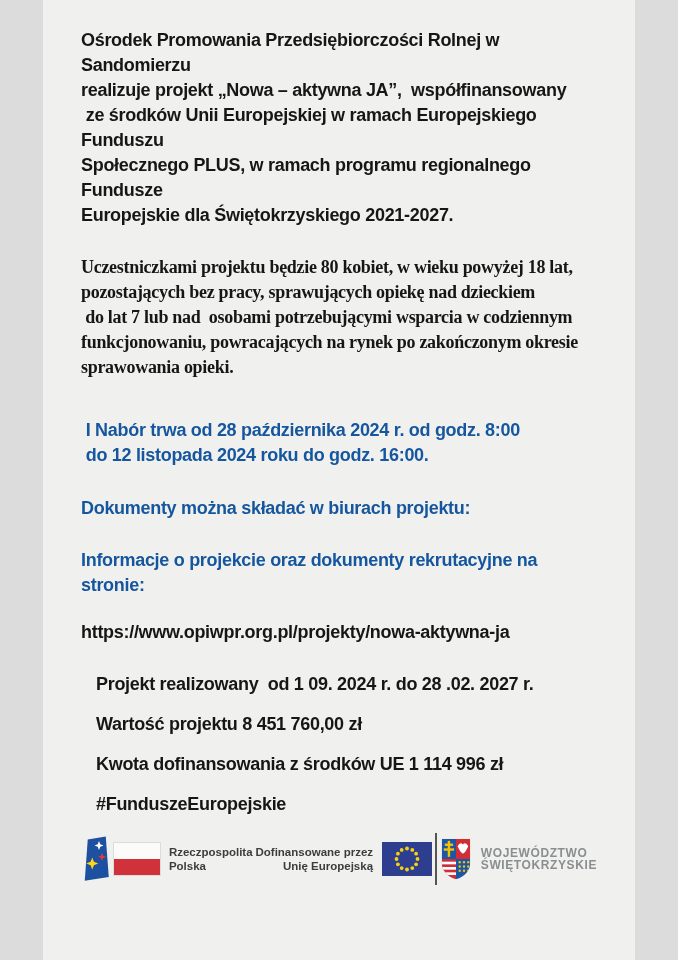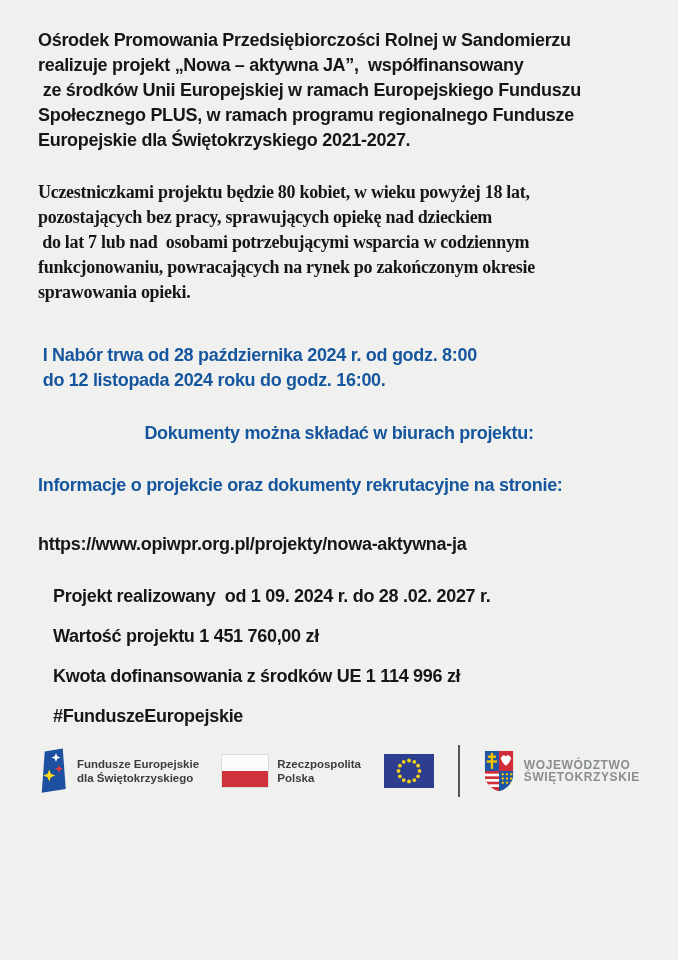--- a/index.html
+++ b/index.html
@@ -8,42 +8,42 @@
     --text:#161616;
     --flag-red:#d0313a;
     --eu-blue:#2e3e8f;
     --star-yellow:#f6d216;
     --muted-gray:#8a8e91;
   }
   *{margin:0;padding:0;box-sizing:border-box;}
   html,body{background:#dcdcdc;}
   body{font-family:"Liberation Sans","DejaVu Sans",sans-serif;}
   .page{
-    width:678px;height:960px;margin:0 auto;
+    width:592px;height:960px;margin:0 auto;
     background:var(--page-bg);
     padding:28px 38px 0 38px;
     overflow:hidden;
     color:var(--text);
     font-weight:700;
     font-size:18px;
     line-height:25px;
     letter-spacing:-0.3px;
   }
   .para{white-space:pre-wrap;}
   .mt-participants{margin-top:27px;font-family:Liberation Serif, serif;}
   .blue{color:var(--accent-blue);}
   .mt-recruit{margin-top:38px;}
   .heading{font-size:18px;font-weight:700;}
-  .mt-offices{margin-top:28px;text-align:center;}
+  .mt-offices{margin-top:28px;}
   .office-list{list-style:none;margin-top:5px;padding-left:26px;}
   .office-list li{position:relative;padding-left:16px;margin-bottom:2px;}
   .office-list li::before{content:"\2022";position:absolute;left:0;top:0;}
   .office-list li span{white-space:pre-wrap;display:block;}
   .mt-info{margin-top:27px;}
-  .url{margin-top:34px;white-space:pre-wrap;}
+  .url{margin-top:22px;white-space:pre-wrap;}
   .details{margin-top:27px;padding-left:15px;}
   .details p{margin-bottom:15px;white-space:pre-wrap;}
   .footer{
     margin-top:16px;
     display:flex;align-items:center;justify-content:space-between;
     letter-spacing:0;
   }
   .logo-group{display:flex;align-items:center;gap:9px;}
   .logo-label{
     font-size:11.5px;line-height:14px;font-weight:700;color:#3d3d3d;
@@ -80,48 +80,48 @@
 
   <ul class="office-list">
   </ul>
 
   <h2 class="heading blue mt-info">Informacje o projekcie oraz dokumenty rekrutacyjne na stronie:</h2>
 
   <p class="url">https://www.opiwpr.org.pl/projekty/nowa-aktywna-ja</p>
 
   <div class="details">
     <p>Projekt realizowany  od 1 09. 2024 r. do 28 .02. 2027 r.</p>
-    <p>Wartość projektu 1 451 760,00 zł</p>
+    <p>Wartość projektu 8 451 760,00 zł</p>
     <p>Kwota dofinansowania z środków UE 1 114 996 zł</p>
     <p>#FunduszeEuropejskie</p>
   </div>
 
   <footer class="footer">
 
     <div class="logo-group">
       <svg width="30" height="48" viewBox="0 0 40 62">
         <polygon points="9,5 33,1 37,55 5,60" fill="#1d50a0"></polygon>
         <path d="M24,7 L25.7,11.3 L30,13 L25.7,14.7 L24,19 L22.3,14.7 L18,13 L22.3,11.3 Z" fill="#ffffff"></path>
         <path d="M28,22.5 L29.5,26.5 L33.5,28 L29.5,29.5 L28,33.5 L26.5,29.5 L22.5,28 L26.5,26.5 Z" fill="#e03a3e"></path>
         <path d="M15,29 L17.2,34.8 L23,37 L17.2,39.2 L15,45 L12.8,39.2 L7,37 L12.8,34.8 Z" fill="#ffd617"></path>
       </svg>
-      <span class="logo-label">Fundusze Europejskie
-dla Świętokrzyskiego</span>
     </div>
 
     <div class="logo-group">
       <div class="pl-flag">
         <div class="pl-white"></div>
         <div class="pl-red"></div>
       </div>
       <span class="logo-label">Rzeczpospolita
 Polska</span>
     </div>
 
     <div class="logo-group">
+      <span class="logo-label right">Dofinansowane przez
+Unię Europejską</span>
       <svg width="50" height="34" viewBox="0 0 50 34">
         <rect width="50" height="34" fill="#2e3e8f"></rect>
         <g fill="#f6d216">
           <circle cx="25" cy="6.5" r="1.9"></circle>
           <circle cx="30.3" cy="7.9" r="1.9"></circle>
           <circle cx="34.1" cy="11.7" r="1.9"></circle>
           <circle cx="35.5" cy="17" r="1.9"></circle>
           <circle cx="34.1" cy="22.3" r="1.9"></circle>
           <circle cx="30.3" cy="26.1" r="1.9"></circle>
           <circle cx="25" cy="27.5" r="1.9"></circle>

